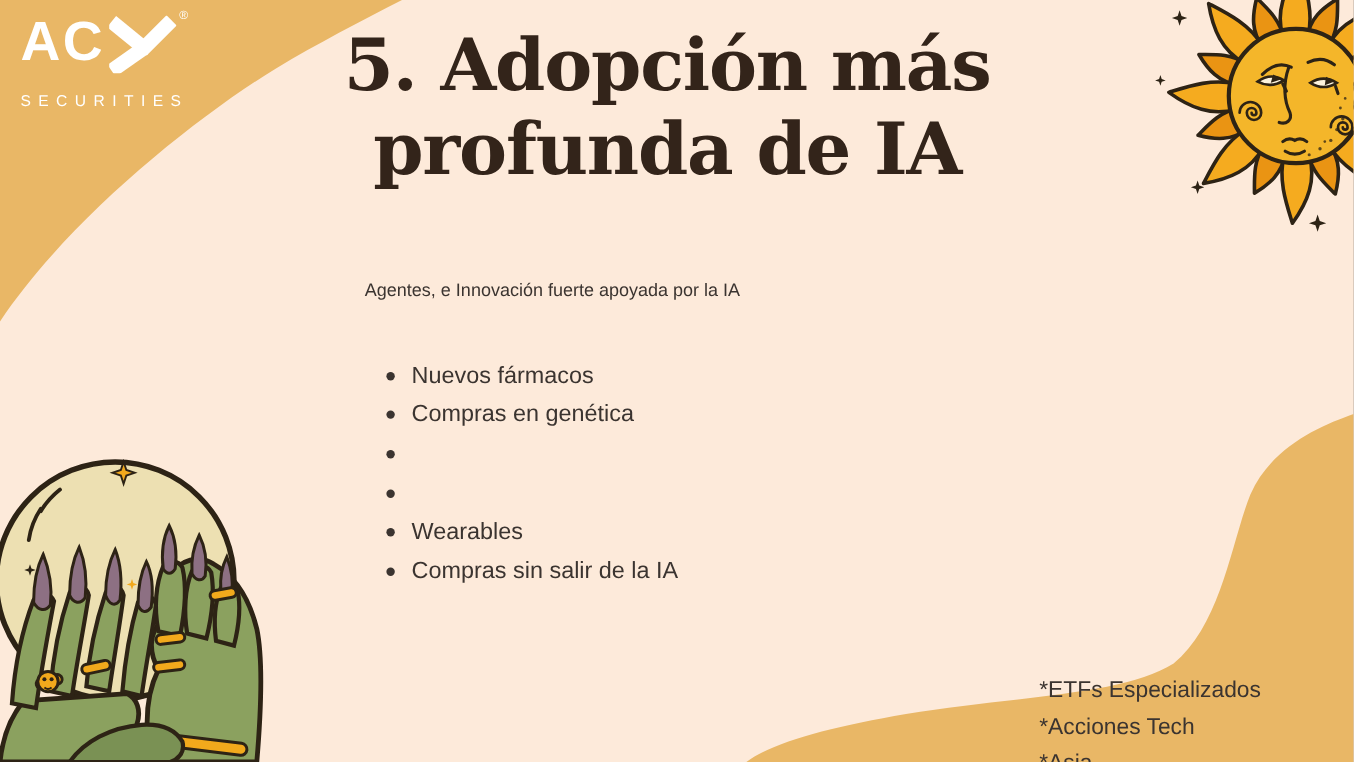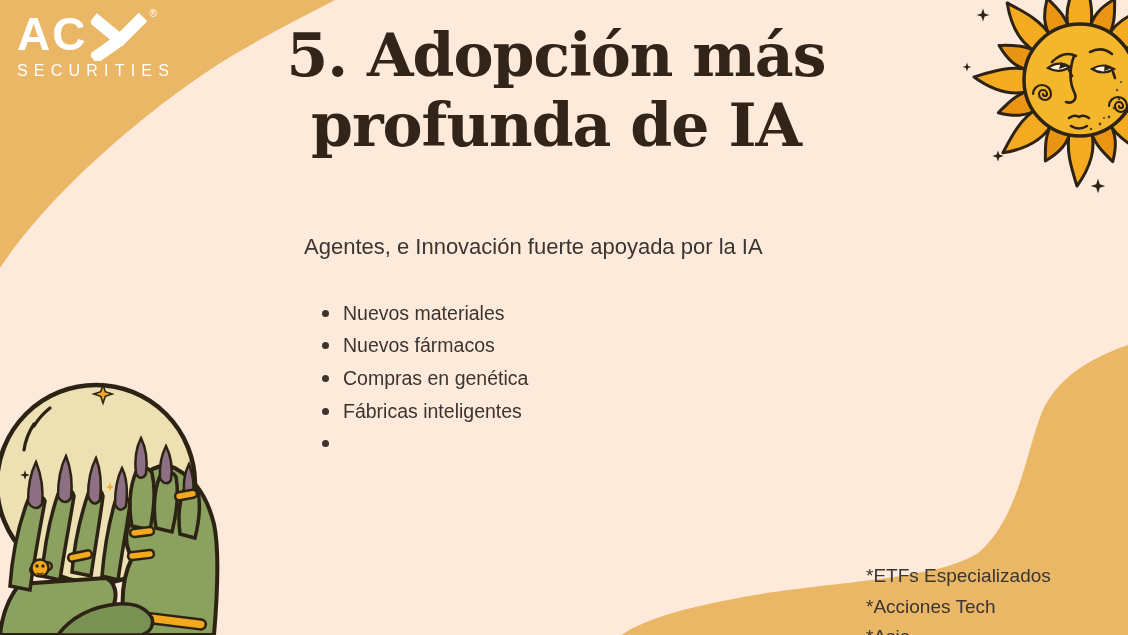--- a/index.html
+++ b/index.html
@@ -27,29 +27,29 @@
   .f-eye{fill:#fdf3dd}
   .s-dark{stroke:var(--c-outline,#2d2315)}
   .no-f{fill:none}
 
   
   .logo{position:absolute;left:17px;top:10px;color:var(--c-logo,#fff);z-index:3;}
   .logo-row{display:flex;align-items:flex-start;position:relative;}
   .logo-ac{font-size:46px;font-weight:800;letter-spacing:2px;line-height:48px;}
   .logo-y{margin-left:4px;margin-top:3px;}
   .logo-reg{font-size:10px;position:relative;top:-2px;left:2px;}
-  .logo-sub{font-size:16px;letter-spacing:6.2px;margin-top:1px;font-weight:400;}
+  .logo-sub{font-size:13px;letter-spacing:6.2px;margin-top:15px;font-weight:400;}
 
   
   .title{position:absolute;left:0;right:0;top:20px;text-align:center;z-index:2;
          font-family:"DejaVu Serif",serif;font-weight:700;
          color:var(--c-title,#33241a);font-size:60px;line-height:70px;letter-spacing:-1px;
          transform:translateX(-8px);}
   
-  .subtitle{position:absolute;left:304px;top:234px;z-index:2;font-size:22px;
+  .subtitle{position:absolute;left:304px;top:234px;z-index:2;font-size:15px;
             color:var(--c-text,#3b3430);text-align:right;}
   
   .bullets{position:absolute;left:322px;top:297px;z-index:2;list-style:none;}
   .bullets li{display:flex;align-items:center;height:32.6px;font-size:19.5px;
               color:var(--c-text,#3b3430);}
   .dot{width:7px;height:7px;border-radius:50%;background:var(--c-text,#3b3430);
        margin-right:14px;flex:0 0 auto;}
   
   .footnotes{position:absolute;left:866px;top:529px;z-index:3;font-size:19px;
              line-height:30.6px;color:var(--c-text,#3b3430);margin-top:32px;}
@@ -209,36 +209,39 @@
   <h1 class="title">
     <span style="display:block">5. Adopción más</span>
     <span style="display:block">profunda de IA</span>
   </h1>
 
   <p class="subtitle">Agentes, e Innovación fuerte apoyada por la IA</p>
 
   <ul class="bullets">
     <li>
       <span class="dot"></span>
-      <span>Nuevos materiales</span>
-      </li>
-    <li>
-      <span class="dot"></span>
       <span>Nuevos fármacos</span>
       </li>
     <li>
       <span class="dot"></span>
       <span>Compras en genética</span>
       </li>
     <li>
       <span class="dot"></span>
-      <span>Fábricas inteligentes</span>
-      </li>
-    <li>
-      <span class="dot"></span>
+      </li>
+    <li>
+      <span class="dot"></span>
+      </li>
+    <li>
+      <span class="dot"></span>
+      <span>Wearables</span>
+      </li>
+    <li>
+      <span class="dot"></span>
+      <span>Compras sin salir de la IA</span>
       </li>
   </ul>
 
   <div class="footnotes">
     <div>*ETFs Especializados</div>
     <div>*Acciones Tech</div>
     <div>*Asia</div>
   </div>
 
 </div>

